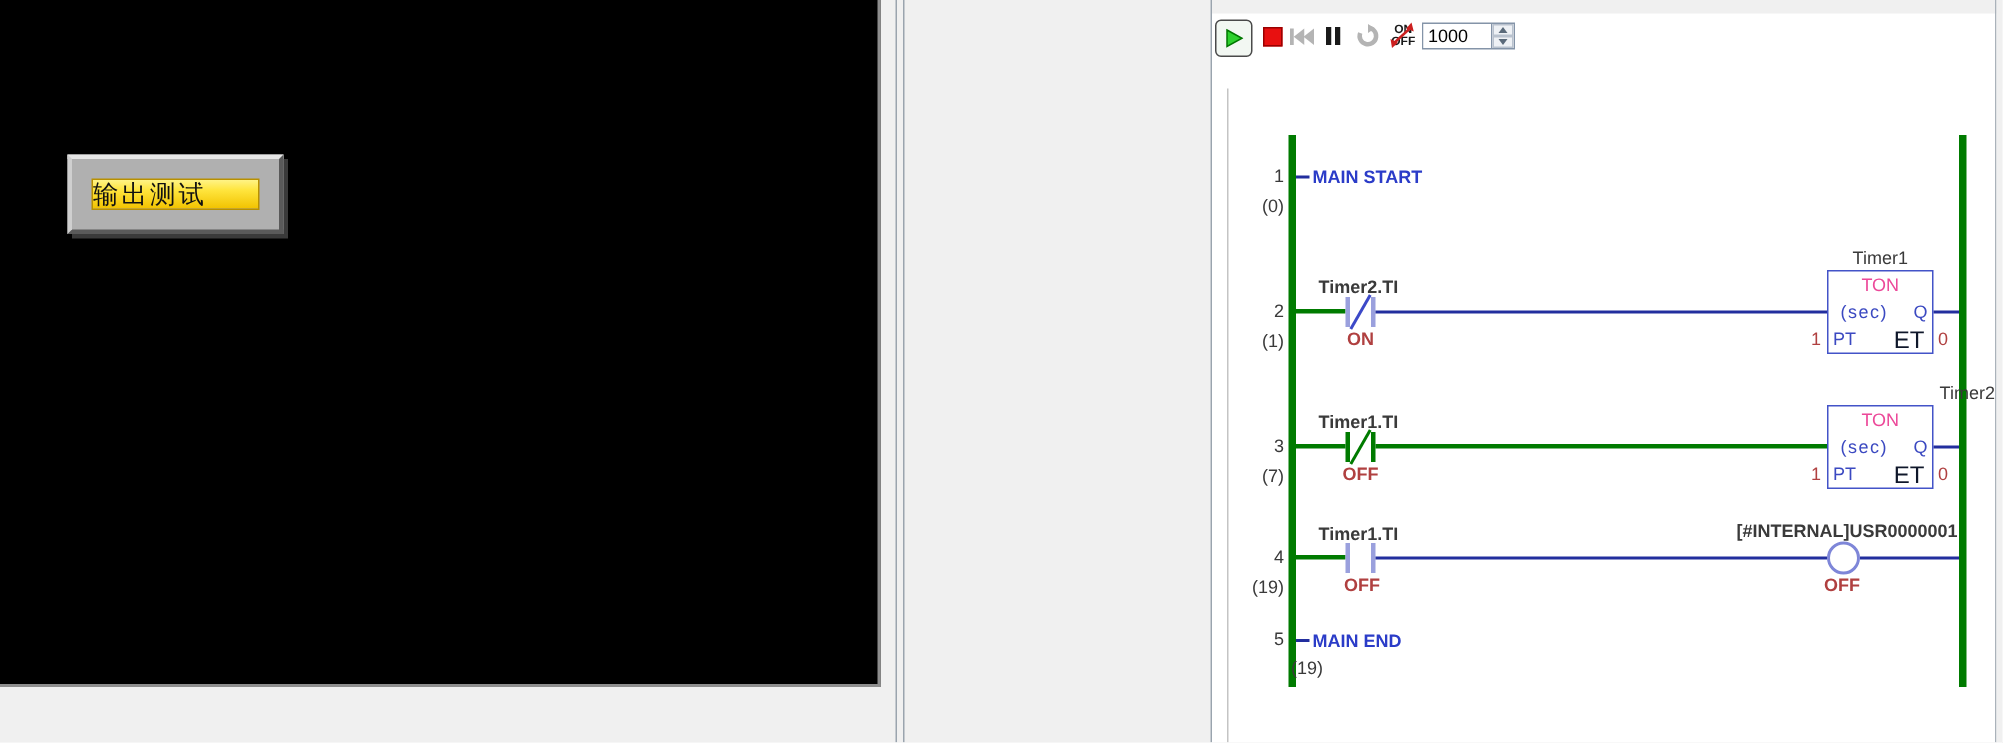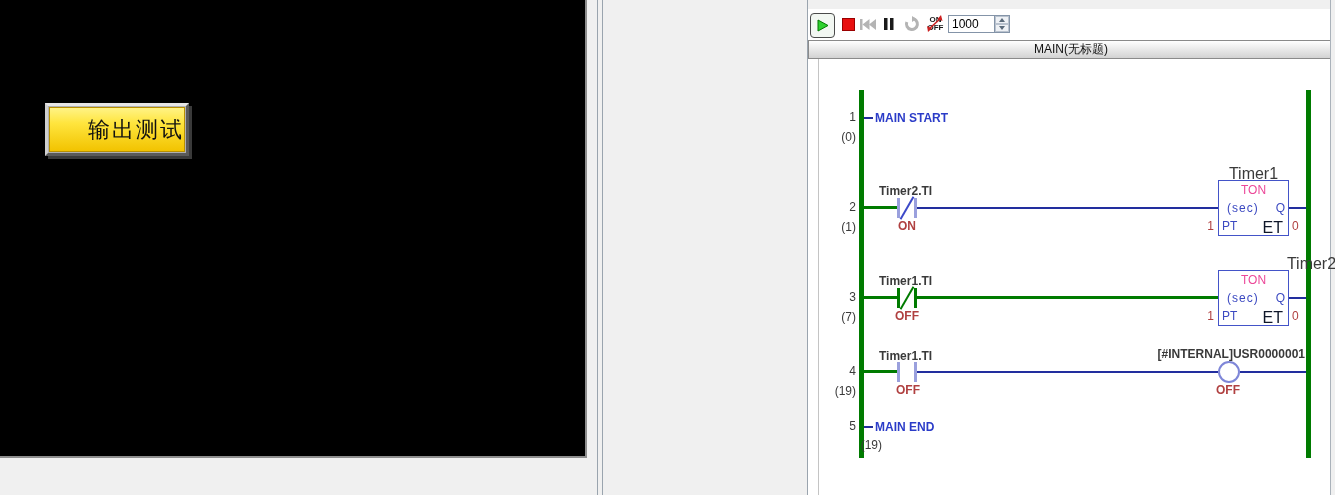--- a/index.html
+++ b/index.html
@@ -9,23 +9,23 @@
   .txt{position:absolute;font-size:12px;color:#3a3a3a;white-space:nowrap;font-weight:bold;}
   .blue{color:#2b3cc8;}
   .red{color:#b04040;}
   .num{position:absolute;width:36px;text-align:right;font-size:12px;color:#3a3a3a;}
   
   #hmi{left:0;top:0;width:585px;height:456px;background:#000;
        border-right:2px solid #8e8e8e;border-bottom:2px solid #8e8e8e;}
   #hmi-btn{position:absolute;left:45px;top:103px;width:144px;height:53px;box-sizing:border-box;
        background:#b0b0b0;border:3px solid;border-color:#e6e6e6 #5a5a5a #5a5a5a #cfcfcf;
        box-shadow:3px 3px 0 #3a3a3a;display:flex;cursor:pointer;}
-  #hmi-btn-face{flex:1;margin:1px;background:linear-gradient(#fff386 0%,#ffe53e 35%,#f2c300 100%);
-       border:1px solid #b89000;display:flex;align-items:center;justify-content:flex-end;
-       font-size:22px;color:#111;letter-spacing:2px;}
+  #hmi-btn-face{flex:1;margin:13px;background:linear-gradient(#fff386 0%,#ffe53e 35%,#f2c300 100%);
+       border:1px solid #b89000;display:flex;align-items:center;justify-content:flex-start;
+       font-size:17px;color:#111;letter-spacing:2px;}
   .vline{position:absolute;top:0;bottom:0;width:1px;background:#9aa4ae;}
   
   #listwin{left:606px;top:0;width:200px;height:495px;background:#fff;
        border-left:1px solid #9aa4ae;border-right:1px solid #9aa4ae;box-sizing:border-box;}
   #listbox{position:absolute;left:11px;top:10px;width:179px;bottom:0;
        border:1px solid #808fa0;box-sizing:border-box;background:#fff;}
   #listhdr{height:17px;background:linear-gradient(#f7fafc,#c5d3e3);
        border-bottom:1px solid #808fa0;text-align:center;font-size:12px;color:#111;line-height:17px;}
   .listrow{position:relative;height:17px;margin-top:3px;cursor:default;}
   .listrow .name{position:absolute;left:14px;top:1px;font-family:"DejaVu Sans Mono",monospace;font-size:12px;color:#000;}
@@ -61,21 +61,21 @@
   .cbar{position:absolute;width:3px;height:20px;}
   .cbar.idle{background:#9aa0dd;}
   .cbar.live{background:#007b00;}
   .slash{position:absolute;width:2px;height:26px;transform:rotate(30deg);}
   .ton{position:absolute;width:71px;height:56px;border:1px solid #4353c8;background:#fff;box-sizing:border-box;}
   .ton .t-type{position:absolute;left:0;right:0;top:2px;text-align:center;font-size:12px;color:#ec4899;}
   .ton .t-unit{position:absolute;left:8px;top:20px;font-size:12px;color:#3b49c1;letter-spacing:1px;}
   .ton .t-q{position:absolute;right:3px;top:20px;font-size:12px;color:#3b49c1;}
   .ton .t-pt{position:absolute;left:3px;top:38px;font-size:12px;color:#3b49c1;}
   .ton .t-et{position:absolute;right:5px;top:38px;font-size:16px;color:#0f172a;}
-  .blockname{position:absolute;width:71px;text-align:center;font-size:16px;color:#3a3a3a;}
+  .blockname{position:absolute;width:71px;text-align:center;font-size:12px;color:#3a3a3a;}
   .pt-val{position:absolute;width:26px;text-align:right;font-size:12px;color:#b04040;}
   .et-val{position:absolute;font-size:12px;color:#b04040;}
   .coil{position:absolute;width:22px;height:22px;border:2px solid #7e86d8;border-radius:50%;background:#fff;box-sizing:border-box;}
 </style>
 </head>
 <body>
 
 <div id="app">
 
   <div id="hmi" class="abs">
@@ -131,23 +131,20 @@
     <div id="spincol">
       <div class="spinbtn">
           <div class="tri-up"></div>
         </div>
       <div class="spinbtn">
           <div class="tri-dn"></div>
         </div>
     </div>
   </div>
 
-  <div id="titlebar" class="abs">
-    <span>MAIN(无标题)</span>
-  </div>
 
   <div id="canvas" class="abs"></div>
   <div class="vline" style="left:818px;top:59px;height:436px;bottom:auto;background:#c4c4c4;"></div>
   <div class="vline" style="left:1330px;background:#aab2ba;"></div>
   <div id="rightstrip" class="abs"></div>
 
   <div class="rail" style="left:859px;top:90px;height:368px;"></div>
   <div class="rail" style="left:1306px;top:90px;height:368px;"></div>
 
   <div class="num" style="left:820px;top:110px;">1</div>

